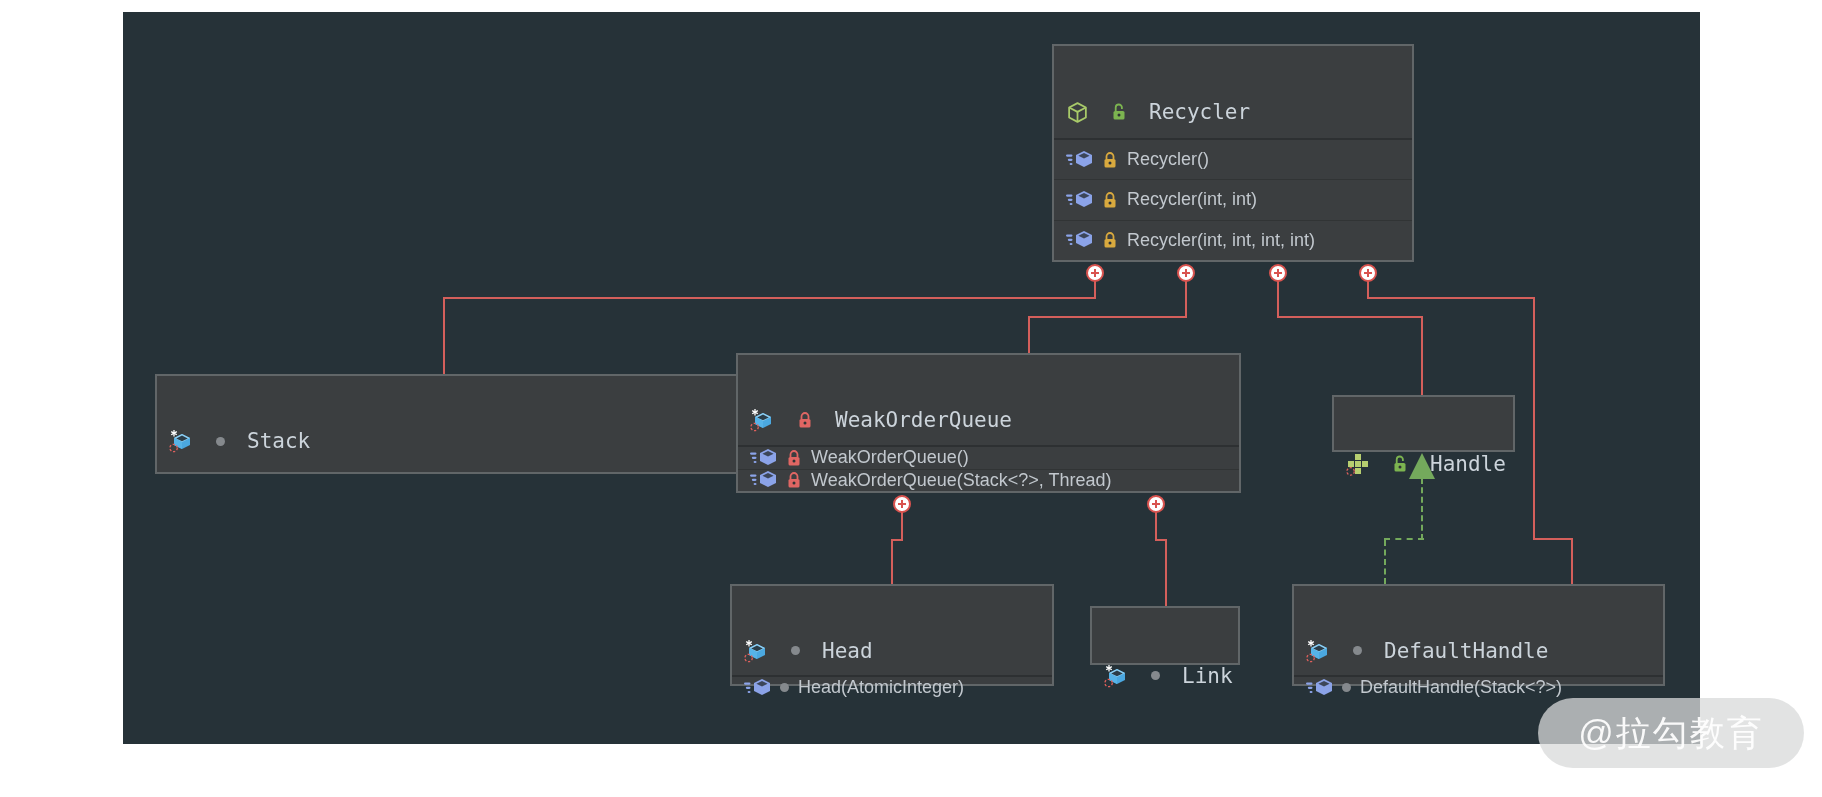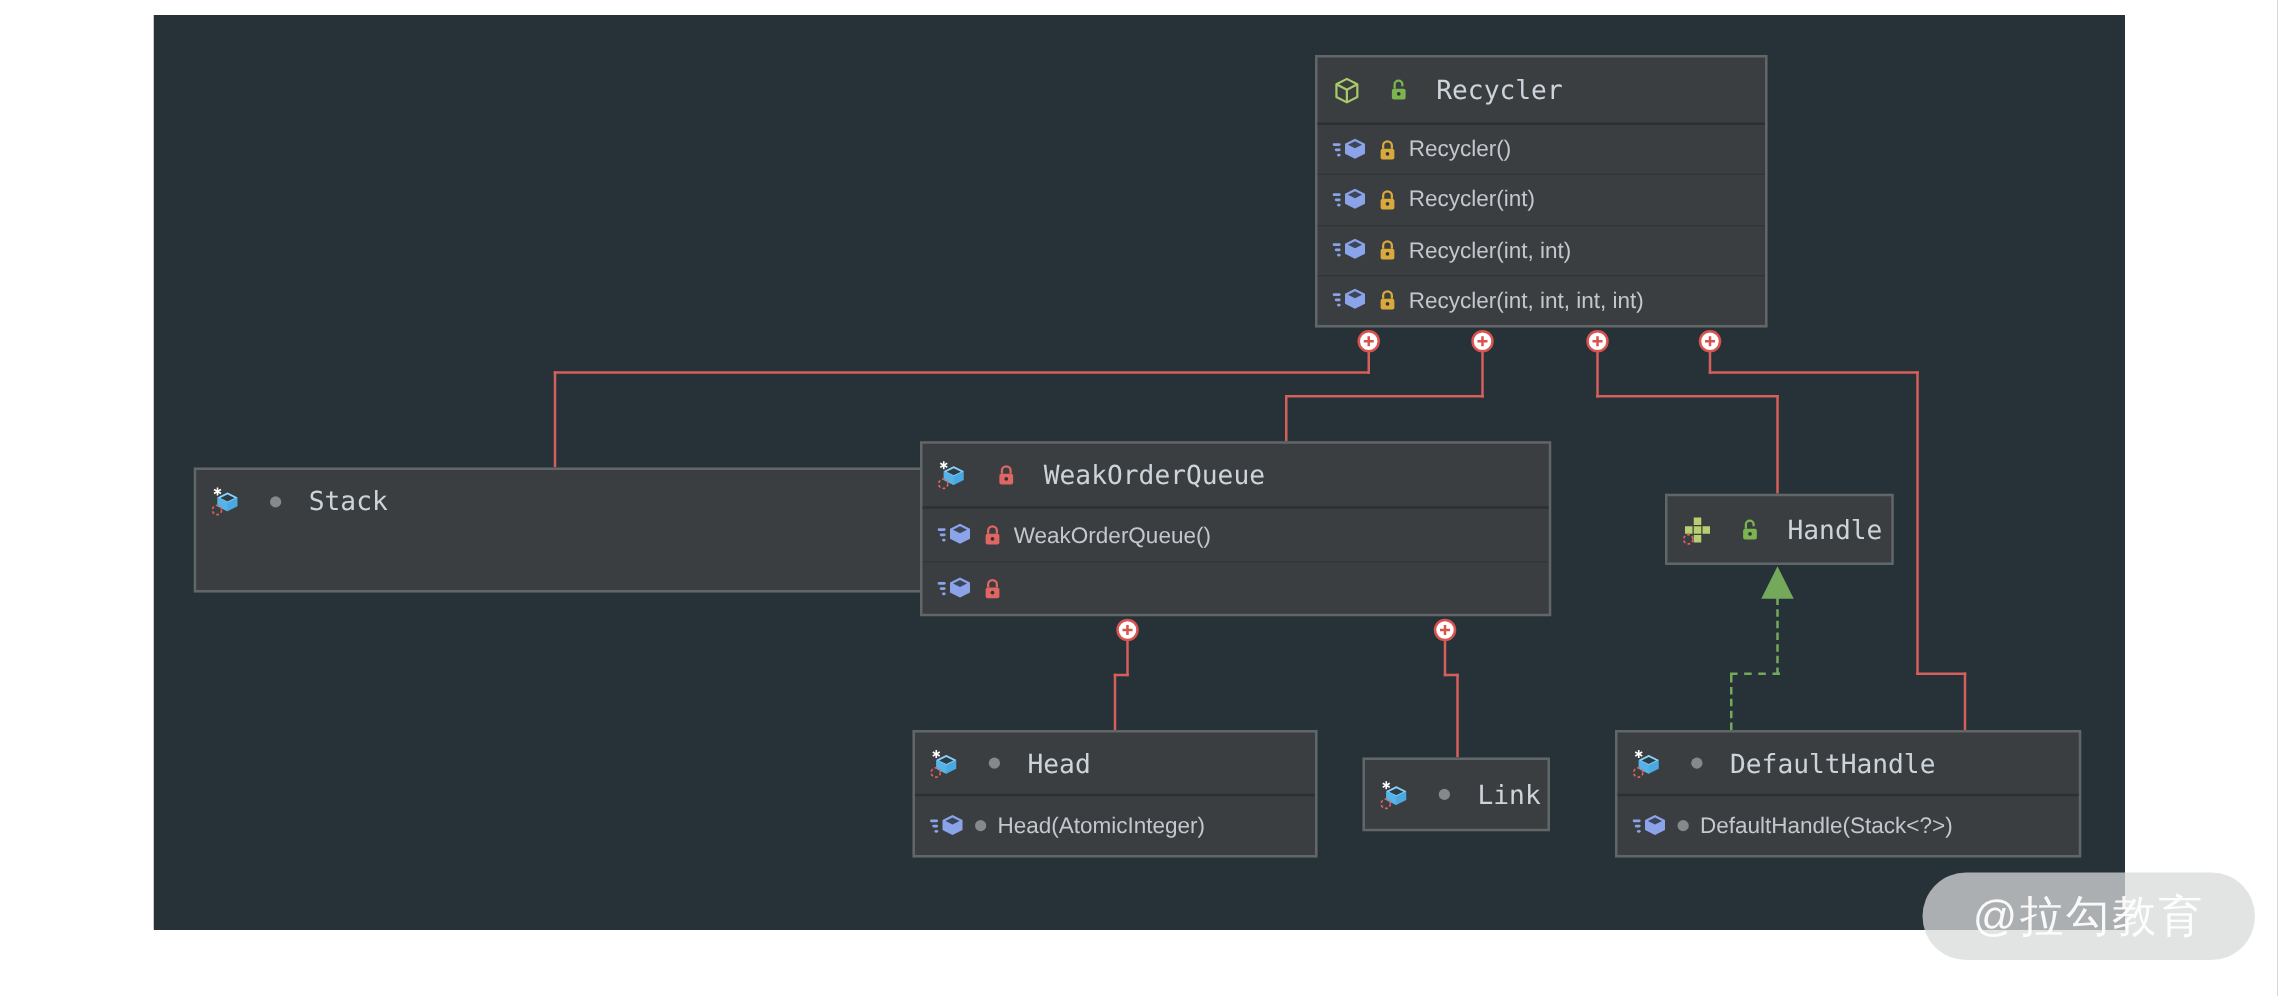--- a/index.html
+++ b/index.html
@@ -4,21 +4,21 @@
 <style>
   html,body{margin:0;padding:0;background:#ffffff;}
   .stage{position:relative;width:1822px;height:797px;background:#ffffff;overflow:hidden;
          font-family:"Liberation Sans",sans-serif;}
   .diagram-bg{position:absolute;left:123px;top:12px;width:1577px;height:732px;background:#263238;}
 
   
   .uml-box{position:absolute;background:#3b3e40;border:2px solid #616668;box-sizing:border-box;
            display:flex;flex-direction:column;}
   .uml-header{display:flex;align-items:center;gap:22px;padding:0 12px;flex:0 0 auto;
-              font-family:"DejaVu Sans Mono",monospace;font-size:21px;color:#ccd4db;white-space:nowrap;}
+              font-family:"DejaVu Sans Mono",monospace;font-size:21px;color:#ccd4db;white-space:nowrap;margin-top:40px;}
   .uml-methods{display:flex;flex-direction:column;flex:1 1 auto;border-top:2px solid #2d3032;justify-content:space-between;}
   .uml-row{display:flex;align-items:center;gap:9px;padding:0 12px;flex:1 1 auto;
            font-size:18px;color:#c2c8ce;white-space:nowrap;}
   .uml-row + .uml-row{border-top:1px solid rgba(0,0,0,0.16);}
   .ic{display:inline-flex;align-items:center;justify-content:center;flex:0 0 auto;}
   .dot{width:9px;height:9px;border-radius:50%;background:#85898d;flex:0 0 auto;}
 
   
   .edge{position:absolute;background:#d45f5b;}
   .edge.h{height:2px;} .edge.v{width:2px;}
@@ -136,62 +136,41 @@
     <polygon points="18,3 23.6,5.8 18,8.6 12.4,5.8" fill="#3c4659"></polygon>
   </svg>
           </span>
         <span class="ic">
             <svg class="svg-lock-yellow" width="16" height="18" viewBox="0 0 15 18">
     <path d="M4 8 V5.5 a3.5 3.5 0 0 1 7 0 V8" fill="none" stroke="#d9a93e" stroke-width="1.8"></path>
     <rect x="2" y="8" width="11" height="8.5" rx="1.6" fill="#d9a93e"></rect>
     <circle cx="7.5" cy="12" r="1.5" fill="#2f3335"></circle>
   </svg>
           </span>
-        <span>Recycler(int)</span>
+        <span>Recycler(int, int)</span>
       </div>
       <div class="uml-row">
         <span class="ic">
             <svg class="svg-method" width="27" height="20" viewBox="0 0 27 20">
     <g fill="#8ba3e8">
       <rect x="0" y="4.5" width="6.5" height="2.2" rx="1.1"></rect>
       <rect x="1.8" y="8.7" width="4.7" height="2.2" rx="1.1"></rect>
       <rect x="3.6" y="12.9" width="2.9" height="2.2" rx="1.1"></rect>
     </g>
     <polygon points="18,1 26,5 26,13 18,17 10,13 10,5" fill="#8ba3e8"></polygon>
     <polygon points="18,3 23.6,5.8 18,8.6 12.4,5.8" fill="#3c4659"></polygon>
   </svg>
           </span>
         <span class="ic">
             <svg class="svg-lock-yellow" width="16" height="18" viewBox="0 0 15 18">
     <path d="M4 8 V5.5 a3.5 3.5 0 0 1 7 0 V8" fill="none" stroke="#d9a93e" stroke-width="1.8"></path>
     <rect x="2" y="8" width="11" height="8.5" rx="1.6" fill="#d9a93e"></rect>
     <circle cx="7.5" cy="12" r="1.5" fill="#2f3335"></circle>
   </svg>
           </span>
-        <span>Recycler(int, int)</span>
-      </div>
-      <div class="uml-row">
-        <span class="ic">
-            <svg class="svg-method" width="27" height="20" viewBox="0 0 27 20">
-    <g fill="#8ba3e8">
-      <rect x="0" y="4.5" width="6.5" height="2.2" rx="1.1"></rect>
-      <rect x="1.8" y="8.7" width="4.7" height="2.2" rx="1.1"></rect>
-      <rect x="3.6" y="12.9" width="2.9" height="2.2" rx="1.1"></rect>
-    </g>
-    <polygon points="18,1 26,5 26,13 18,17 10,13 10,5" fill="#8ba3e8"></polygon>
-    <polygon points="18,3 23.6,5.8 18,8.6 12.4,5.8" fill="#3c4659"></polygon>
-  </svg>
-          </span>
-        <span class="ic">
-            <svg class="svg-lock-yellow" width="16" height="18" viewBox="0 0 15 18">
-    <path d="M4 8 V5.5 a3.5 3.5 0 0 1 7 0 V8" fill="none" stroke="#d9a93e" stroke-width="1.8"></path>
-    <rect x="2" y="8" width="11" height="8.5" rx="1.6" fill="#d9a93e"></rect>
-    <circle cx="7.5" cy="12" r="1.5" fill="#2f3335"></circle>
-  </svg>
-          </span>
         <span>Recycler(int, int, int, int)</span>
       </div>
     </div>
   </div>
 
   <div class="uml-box" style="left:155px;top:374px;width:584px;height:100px">
     <div class="uml-header" style="height:50px">
       <span class="ic">
           <svg class="svg-class-cube" width="25" height="24" viewBox="0 0 25 24">
     <polygon points="13,5 21,9 21,16 13,20 5,16 5,9" fill="#4ba8e0"></polygon>
@@ -270,20 +249,21 @@
     <polygon points="18,3 23.6,5.8 18,8.6 12.4,5.8" fill="#3c4659"></polygon>
   </svg>
           </span>
         <span class="ic">
             <svg class="svg-lock-red" width="16" height="18" viewBox="0 0 15 18">
     <path d="M4 8 V5.5 a3.5 3.5 0 0 1 7 0 V8" fill="none" stroke="#e06663" stroke-width="1.8"></path>
     <rect x="2" y="8" width="11" height="8.5" rx="1.6" fill="#e06663"></rect>
     <circle cx="7.5" cy="12" r="1.5" fill="#2f3335"></circle>
   </svg>
           </span>
+        <span>WeakOrderQueue(Stack&lt;?&gt;, Thread)</span>
       </div>
     </div>
   </div>
 
   <div class="uml-box" style="left:1332px;top:395px;width:183px;height:57px">
     <div class="uml-header" style="height:53px">
       <span class="ic">
           <svg class="svg-interface" width="24" height="24" viewBox="0 0 24 24">
     <g fill="#b7cf70">
       <rect x="9" y="2" width="6" height="6"></rect>

